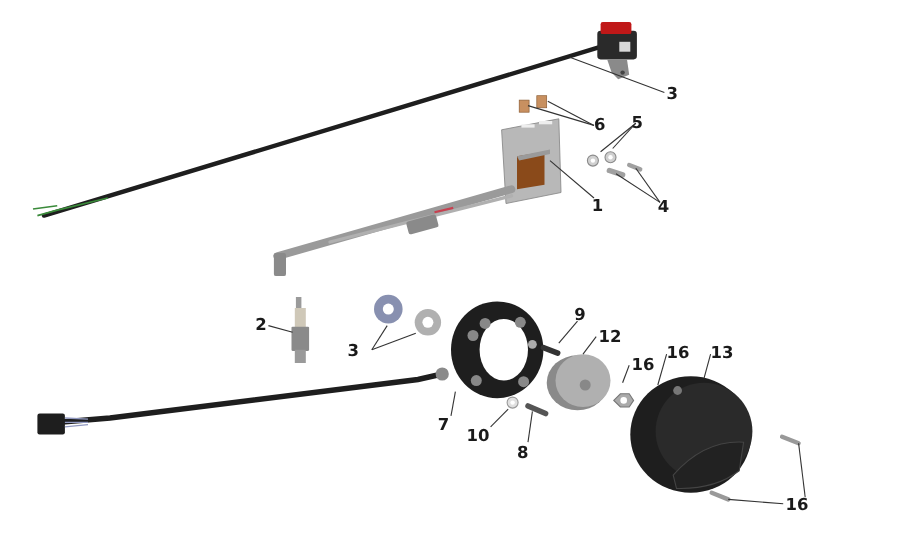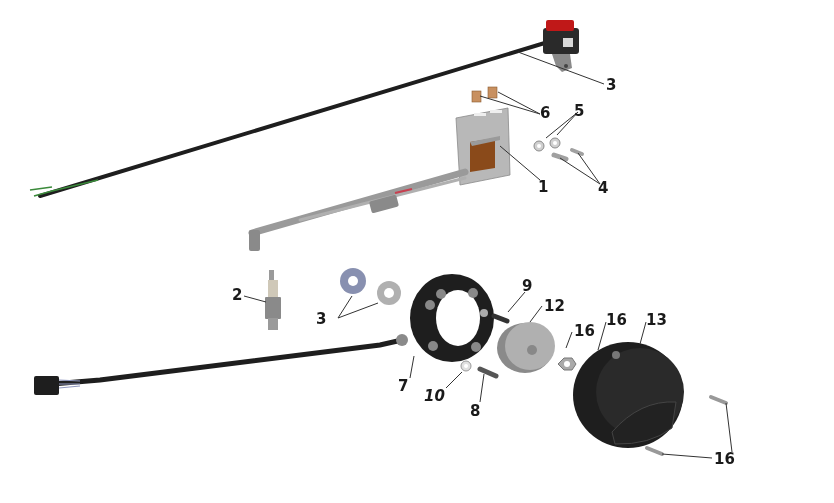--- a/index.html
+++ b/index.html
@@ -143,20 +143,20 @@
 
   <span class="callout" style="left:538px;top:180px;">1</span>
   <span class="callout" style="left:232px;top:288px;">2</span>
   <span class="callout" style="left:606px;top:78px;">3</span>
   <span class="callout" style="left:598px;top:181px;">4</span>
   <span class="callout" style="left:574px;top:104px;">5</span>
   <span class="callout" style="left:540px;top:106px;">6</span>
   <span class="callout" style="left:398px;top:379px;">7</span>
   <span class="callout" style="left:470px;top:404px;">8</span>
   <span class="callout" style="left:522px;top:279px;">9</span>
-  <span class="callout" style="left:424px;top:389px;font-style:italic;">10</span>
+  <span class="callout" style="left:424px;top:389px;">10</span>
   <span class="callout" style="left:544px;top:299px;">12</span>
   <span class="callout" style="left:316px;top:312px;">3</span>
   <span class="callout" style="left:574px;top:324px;">16</span>
   <span class="callout" style="left:646px;top:313px;">13</span>
   <span class="callout" style="left:606px;top:313px;">16</span>
   <span class="callout" style="left:714px;top:452px;">16</span>
 </div>
 
 </body></html>

